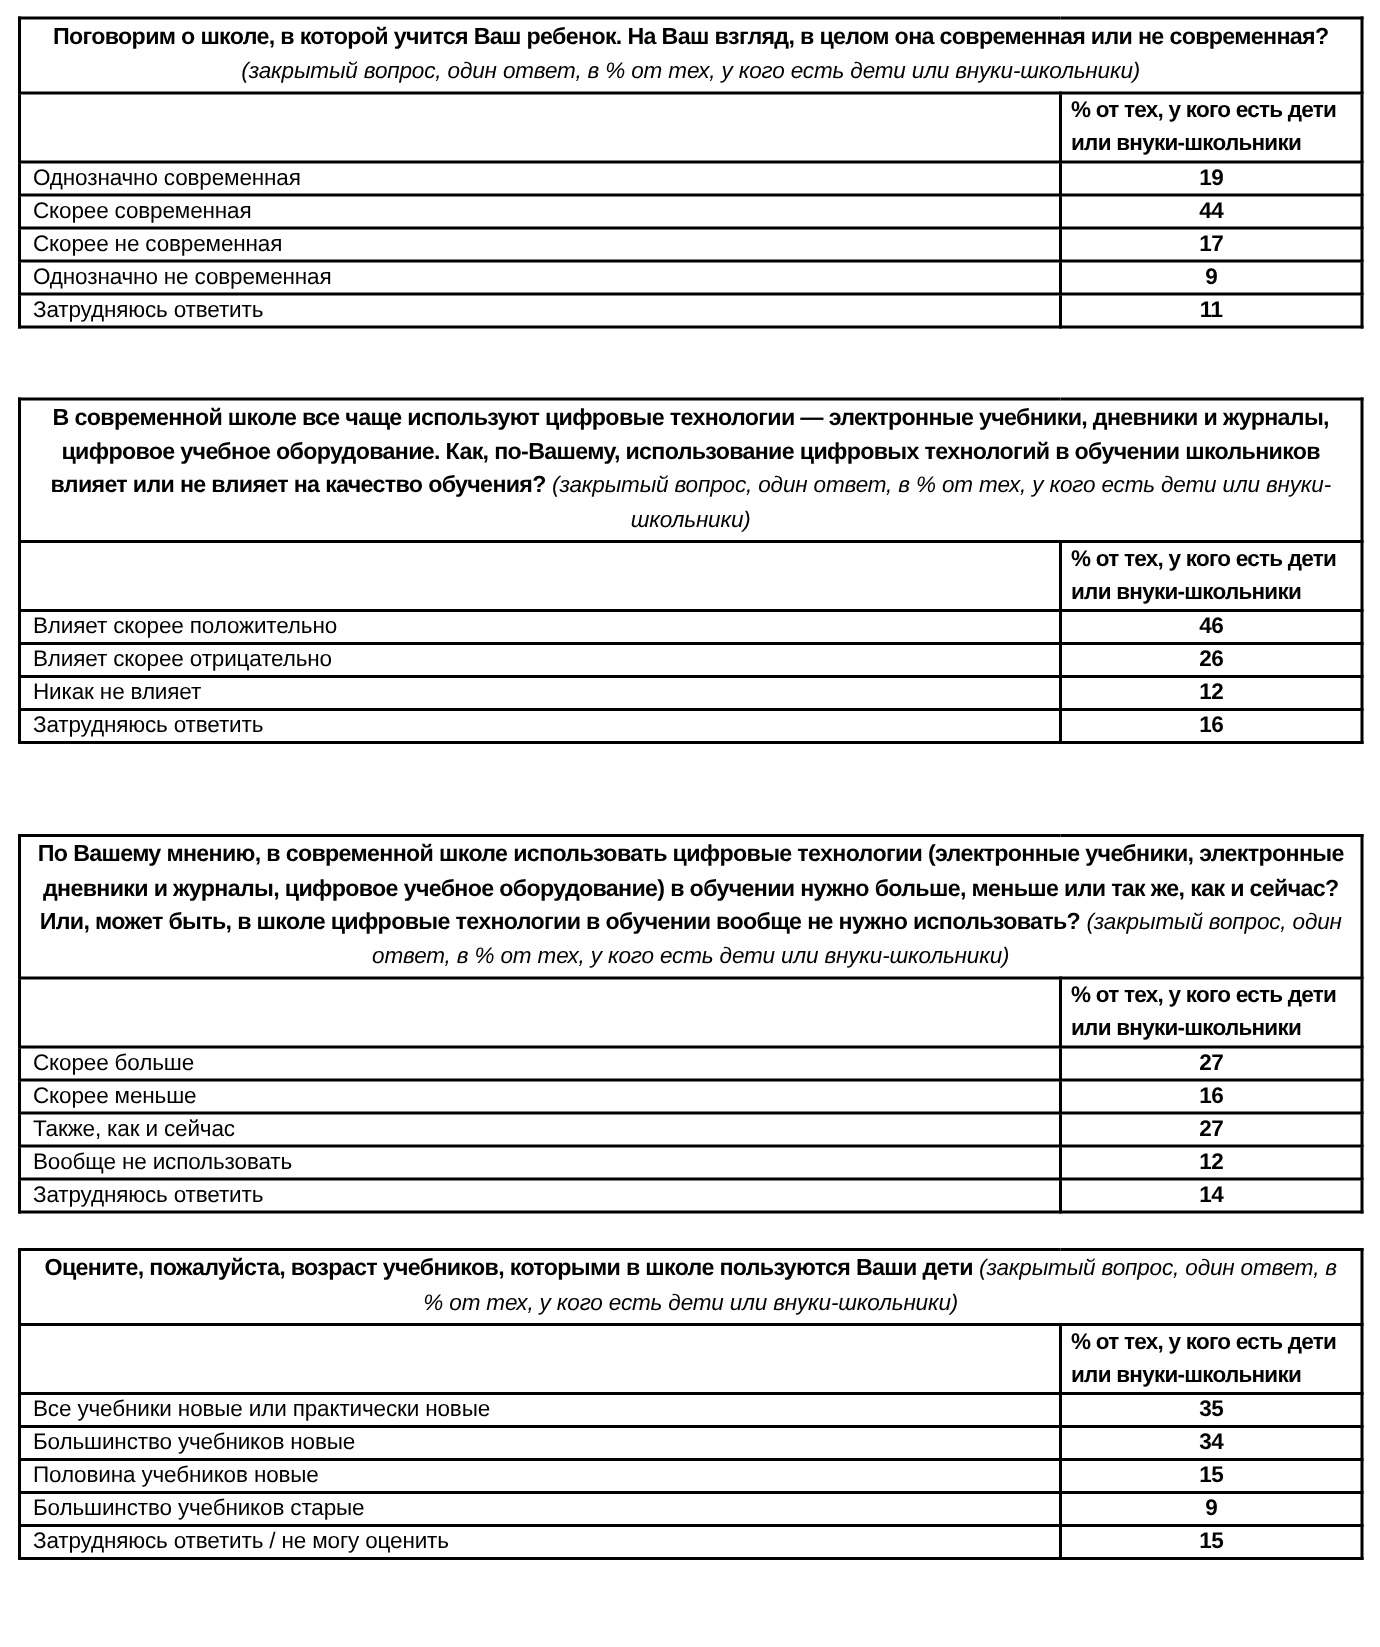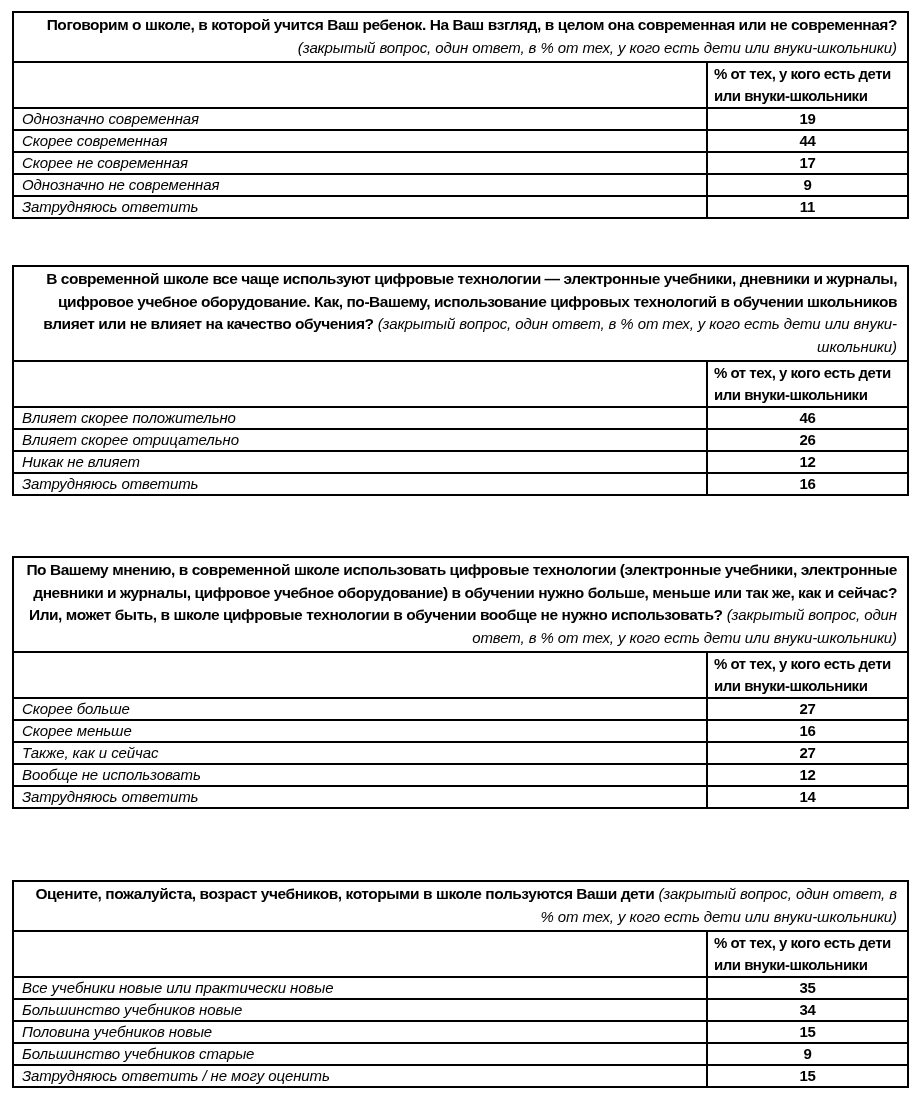--- a/index.html
+++ b/index.html
@@ -11,40 +11,40 @@
     position: absolute; left: 12px; width: 895px;
     border-collapse: collapse; table-layout: fixed;
   }
   .survey-table td {
     border: 2px solid #000; padding: 0 8px; font-size: 15px;
     vertical-align: middle;
   }
   .survey-table col.c1 { width: 694px; }
   .survey-table col.c2 { width: 201px; }
   .title-cell {
-    text-align: right; line-height: 22.5px; padding: 1px 10px 2px 10px !important;
+    text-align: center; line-height: 22.5px; padding: 1px 10px 2px 10px !important;
   }
   .title-cell .q {
     font-family: "Liberation Sans", sans-serif; font-weight: bold;
     font-size: 15.5px; letter-spacing: -0.45px;
   }
   .title-cell .note {
     font-style: italic; font-size: 15px; letter-spacing: -0.1px;
   }
   .hdr-cell {
     text-align: left; font-weight: bold; font-size: 15.5px;
     line-height: 22px; letter-spacing: -0.5px; padding: 0 6px !important;
   }
   .row td { height: 20px; line-height: 20px; }
-  .ans { font-style: italic; font-size: 15.5px; letter-spacing: -0.1px; }
+  .ans { font-size: 15.5px; letter-spacing: -0.1px; }
   .val { text-align: center; font-weight: bold; font-size: 17px; letter-spacing: -0.3px; }
   #t1 { top: 11px; }
   #t2 { top: 265px; }
   #t3 { top: 556px; }
-  #t4 { top: 880px; }
+  #t4 { top: 832px; }
 </style>
 </head>
 <body>
 
 <div id="tables-root">
     <table class="survey-table" id="t1">
       <colgroup>
         <col class="c1">
         <col class="c2">
       </colgroup>

